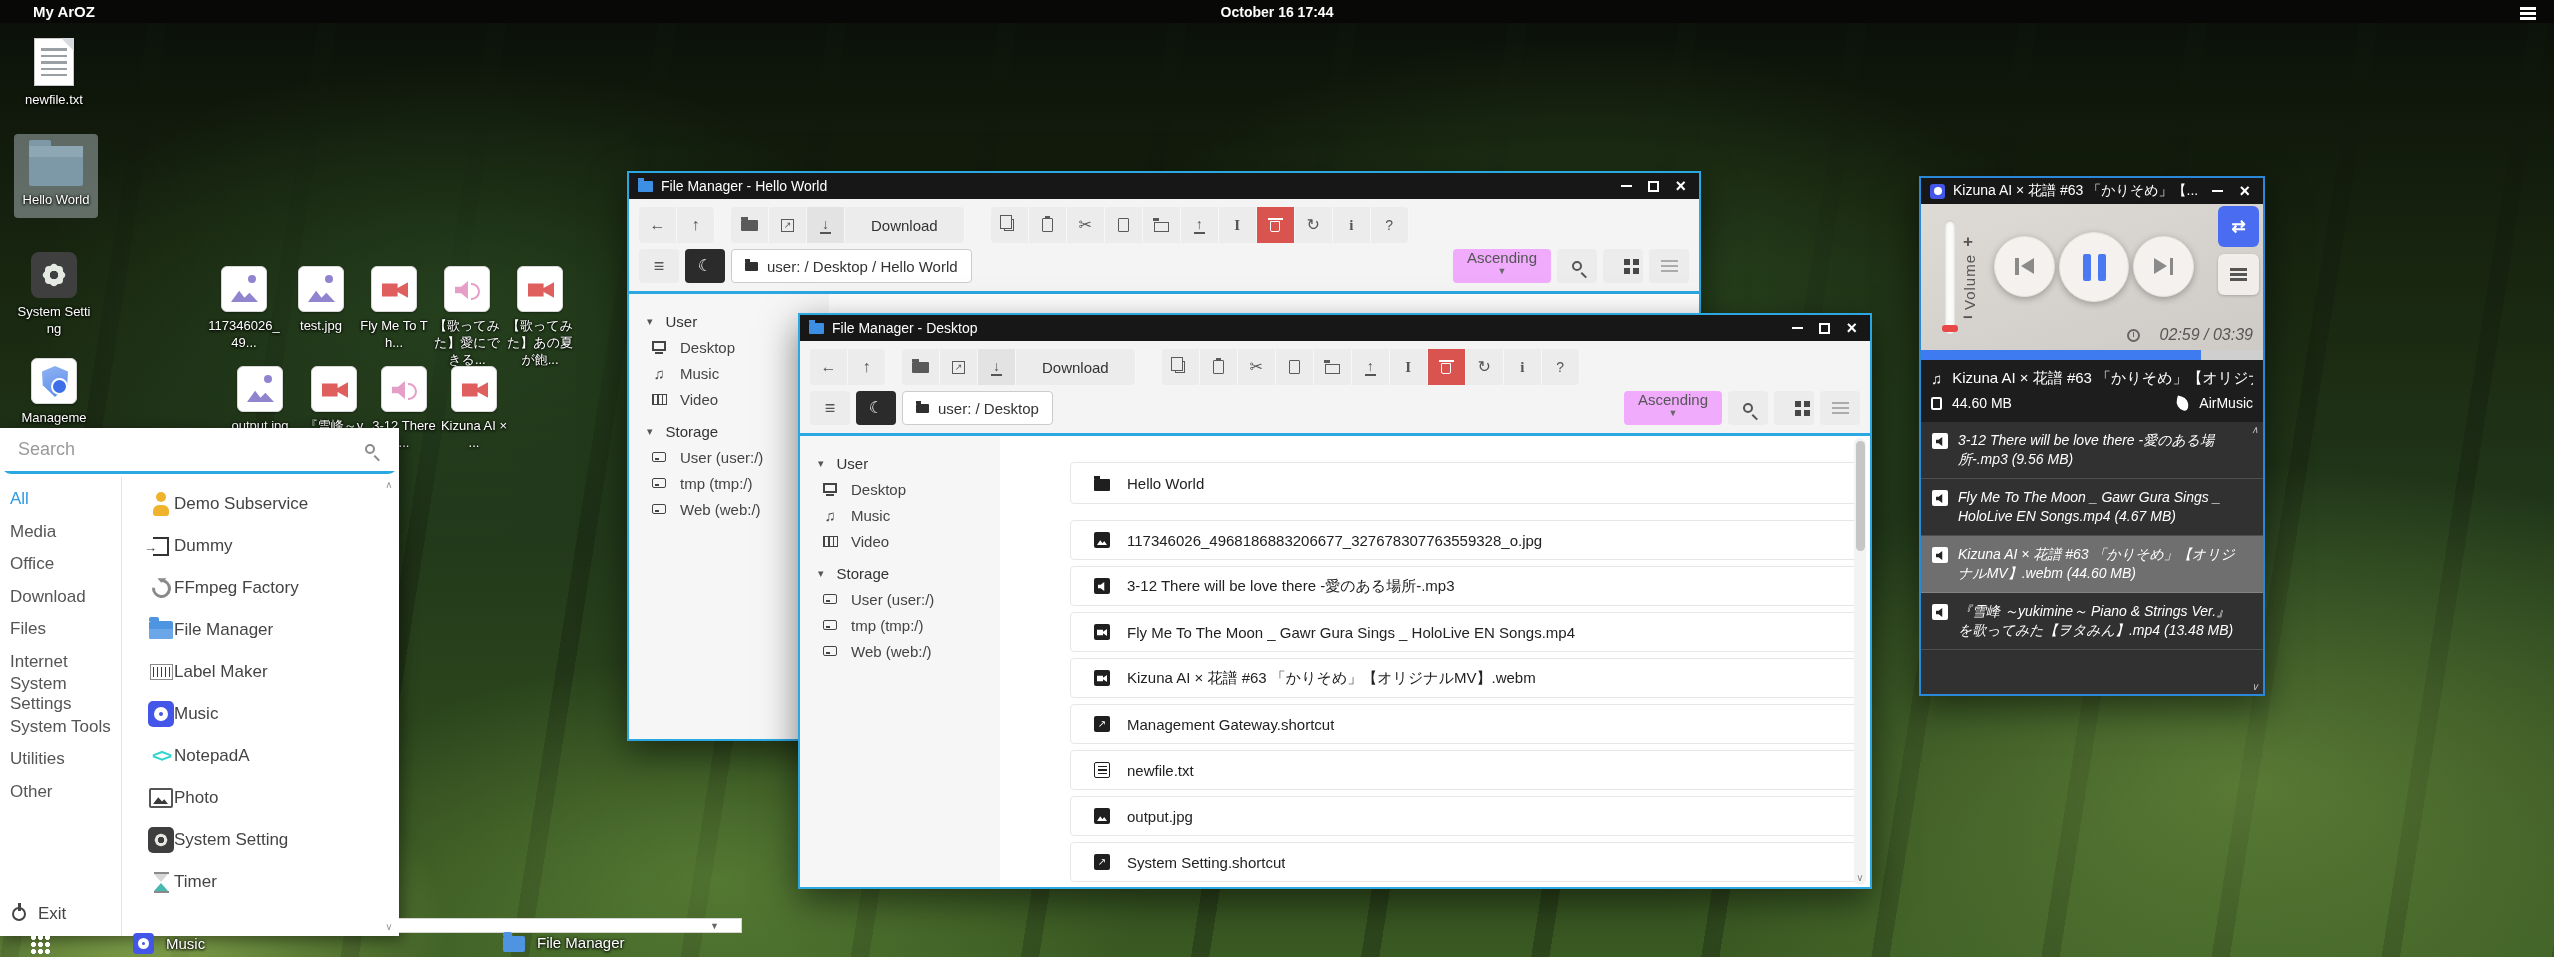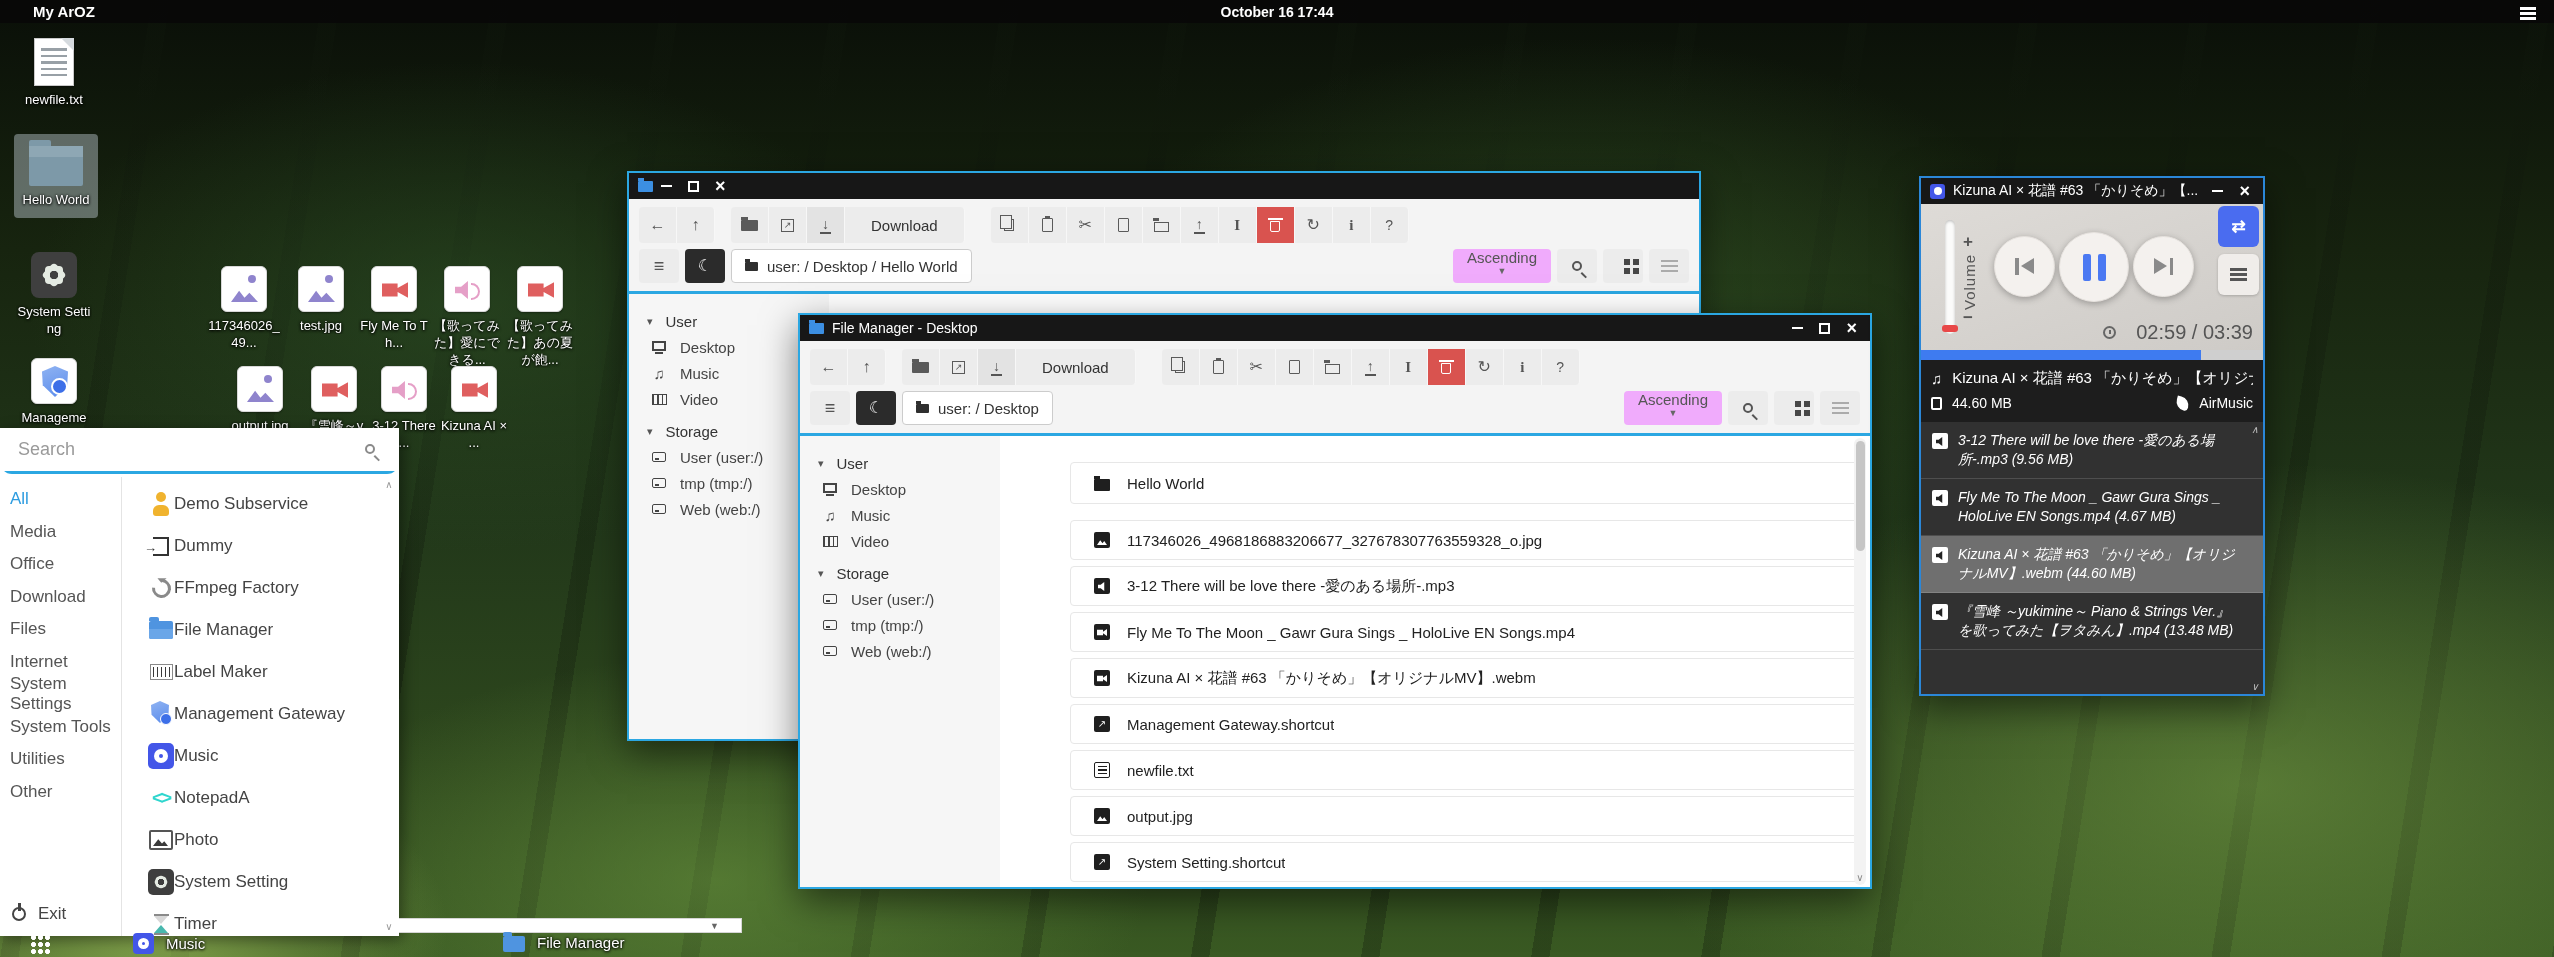--- a/index.html
+++ b/index.html
@@ -237,21 +237,21 @@
   .ic-next { width:19px; height:17px; position:relative; }
   .ic-next::before { content:""; position:absolute; right:0; top:0; width:3.5px; height:17px; background:#8a8a8a; }
   .ic-next::after { content:""; position:absolute; left:0; top:0; border-style:solid; border-width:8.5px 0 8.5px 13px; border-color:transparent transparent transparent #8a8a8a; }
   .ic-pause { width:23px; height:27px; position:relative; }
   .ic-pause::before,.ic-pause::after { content:""; position:absolute; top:0; width:8px; height:27px; background:#4b79f2; border-radius:2px; }
   .ic-pause::before { left:0; } .ic-pause::after { right:0; }
   .rbtn { position:absolute; right:4px; top:2px; width:41px; height:41px; border-radius:6px; background:#4a6cf0;
     color:#fff; font-size:17px; font-weight:700; }
   .lbtn { position:absolute; right:4px; top:50px; width:41px; height:41px; border-radius:6px; background:#f0edea;
     display:flex; align-items:center; justify-content:center; box-shadow:0 1px 3px rgba(0,0,0,.2); }
-  .ptime { position:absolute; right:10px; bottom:6px; display:flex; align-items:center; gap:20px; font-size:20px; color:#555; }
+  .ptime { position:absolute; right:10px; bottom:6px; display:flex; align-items:center; gap:20px; font-size:16px; color:#555;font-style:italic; }
   .ic-clock { width:13px; height:13px; border:2px solid #666; border-radius:50%; position:relative; }
   .ic-clock::before { content:""; position:absolute; left:4px; top:1.5px; width:1.8px; height:4.5px; background:#666; }
   .pprog { height:10px; background:#cfcfcf; flex:none; }
   .pfill { height:100%; background:#3e7bf0; width:82%; }
   .pinfo { background:#1d1d1d; color:#fff; padding:6px 10px 7px; flex:none; }
   .prow1 { display:flex; align-items:center; gap:10px; font-size:15px; height:25px; white-space:nowrap; overflow:hidden; }
   .prow2 { display:flex; align-items:center; gap:10px; font-size:14px; height:24px;justify-content:space-between; }
   .ic-page { width:11px; height:13px; border:2px solid #fff; border-radius:2px; flex:none; }
   .ic-feather { width:13px; height:13px; background:#fff; border-radius:0 100% 40% 100%; transform:rotate(15deg); flex:none; }
   .plist { flex:1; background:rgba(40,40,40,.95); position:relative; overflow:hidden;font-style:italic; }
@@ -337,20 +337,21 @@
     <div class="dlab">3-12 There ...</div>
   </div>
   <div class="dcell" style="left:436px;top:366px">
     <span class="dico d-vid"></span>
     <div class="dlab">Kizuna AI × ...</div>
   </div>
 
   <div class="win" style="left:627px;top:171px;width:1074px;height:570px;z-index:2">
     <div class="tbar">
       <span class="tb-fm"></span>
+      <span class="ttl">File Manager - Hello World</span>
       <span class="wctl">
         <span class="wmin"></span>
         <span class="wmax"></span>
         <span class="wcls">×</span>
       </span>
     </div>
     <div class="fmtool">
       <div class="brow r1">
         <div class="bgroup" style="margin-left:0">
           <button class="tb">
@@ -785,24 +786,20 @@
             </span>
             <span>File Manager</span>
           </div>
         <div class="mapp">
             <span class="mico">
               <span class="m-label"></span>
             </span>
             <span>Label Maker</span>
           </div>
         <div class="mapp">
-            <span class="mico m-mg"></span>
-            <span>Management Gateway</span>
-          </div>
-        <div class="mapp">
             <span class="mico">
               <span class="m-music"></span>
             </span>
             <span>Music</span>
           </div>
         <div class="mapp">
             <span class="mico m-npa">&lt;&gt;</span>
             <span>NotepadA</span>
           </div>
         <div class="mapp">

